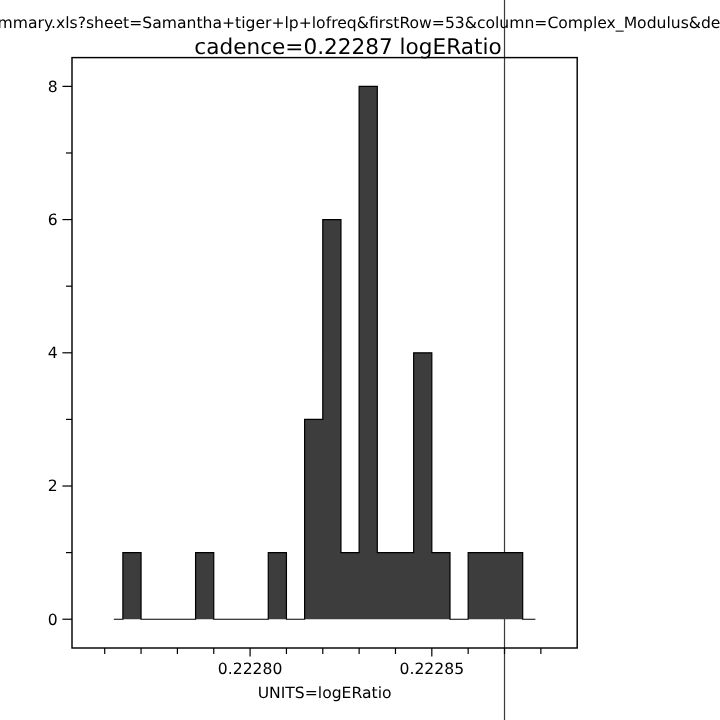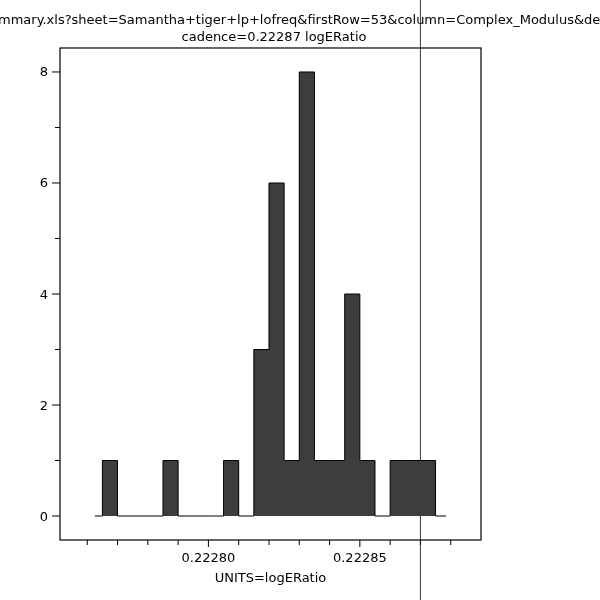--- a/index.html
+++ b/index.html
@@ -17,24 +17,24 @@
   }
   .title-line1 {
     position: absolute;
     left: -2px; top: 12px;
     white-space: nowrap;
     font-size: 13px;
     color: #000;
   }
   .title-line2 {
     position: absolute;
-    left: 0; top: 29px;
+    left: 16px; top: 29px;
     width: 548px;
     text-align: center;
-    font-size: 13px;
+    font-size: 18px;
     color: #000;
   }
   svg text {
     font-family: "DejaVu Sans", sans-serif;
     fill: #000;
   }
 </style>
 </head>
 <body>
 

